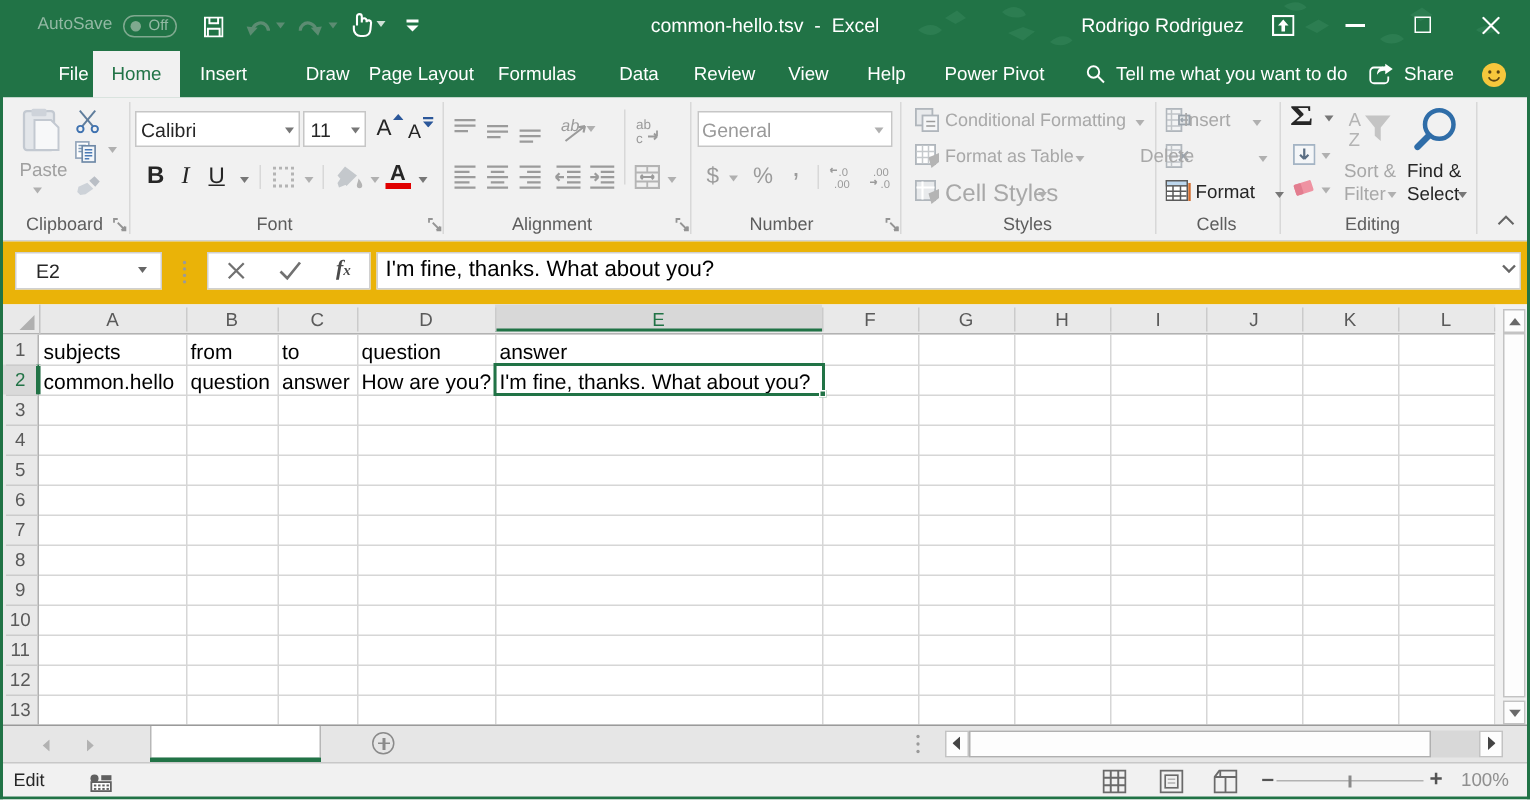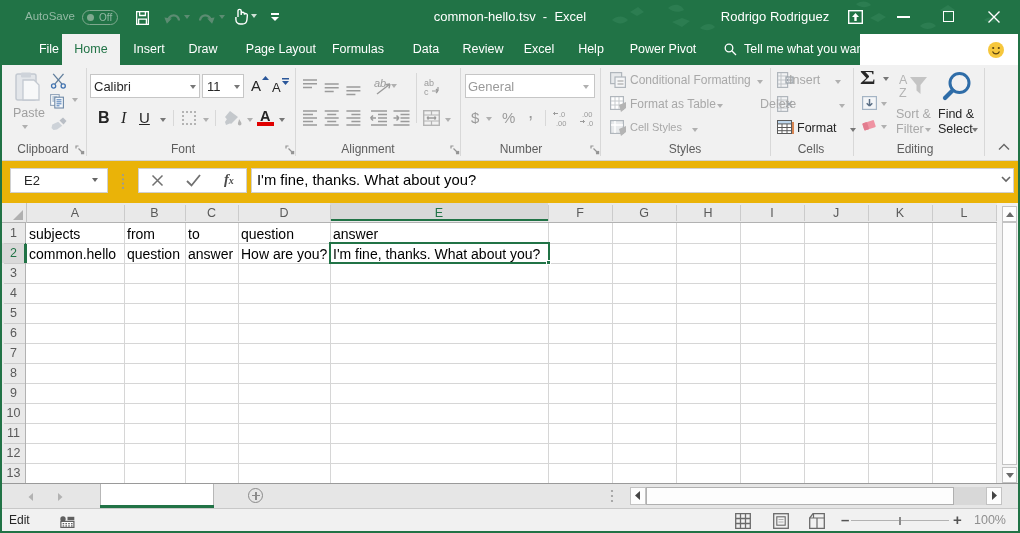--- a/index.html
+++ b/index.html
@@ -1,18 +1,18 @@
 <!DOCTYPE html>
 <html><head><meta charset="utf-8"><style>
 *{margin:0;padding:0;box-sizing:border-box;}
 html,body{width:1020px;height:533px;overflow:hidden;}
 body{font-family:"Liberation Sans",sans-serif;position:relative;background:#fff;}
 .abs{position:absolute;}
 #titlebar{left:0;top:0;width:1020px;height:34px;background:#217346;}
-#tabrow{left:0;top:34px;width:860px;height:31px;background:#217346;}
+#tabrow{left:0;top:34px;width:1020px;height:31px;background:#217346;}
 #ribbon{left:2px;top:65px;width:1016px;height:96px;background:#f1f1f1;border-bottom:1px solid #d2d2d2;}
 #fbar{left:2px;top:161px;width:1016px;height:42px;background:#eab308;}
 #gridarea{left:2px;top:203px;width:1016px;height:280px;background:#f1f1f1;}
 #tabbar{left:2px;top:483px;width:1016px;height:25px;background:#e6e6e6;border-top:1px solid #9a9a9a;}
 #statusbar{left:2px;top:508px;width:1016px;height:23px;background:#f1f1f1;border-top:1px solid #c8c8c8;}
 #bborder{left:0;top:531px;width:1020px;height:2px;background:#217346;}
 #lborder{left:0;top:0;width:2px;height:533px;background:#217346;}
 #rborder{left:1018px;top:0;width:2px;height:533px;background:#217346;}
 .glabel{position:absolute;top:77px;font-size:12px;color:#5d5d5d;text-align:center;}
 .gsep{position:absolute;top:3px;width:1px;height:88px;background:#d8d8d8;}
@@ -72,26 +72,26 @@
 <span class="abs" style="left:943px;top:11px;width:11px;height:11px;border:1.5px solid #fff;"></span>
 <svg class="abs" style="left:988px;top:11px" width="12" height="12" viewBox="0 0 12 12">
       <path stroke="#fff" stroke-width="1.4" d="M0.5 0.5 l11 11 M11.5 0.5 l-11 11"></path>
     </svg>
 </div>
 <div class="abs" id="tabrow">
 <span class="abs" style="left:62px;top:0;width:58px;height:31px;background:#f1f1f1;"></span>
 <span class="tabtx" style="left:29px;width:40px;text-align:center;">File</span>
 <span class="tabtx" style="left:62px;width:58px;text-align:center;color:#217346;">Home</span>
 <span class="tabtx" style="left:119px;width:60px;text-align:center;">Insert</span>
-<span class="tabtx" style="left:173px;width:60px;text-align:center;">Draw</span>
+<span class="tabtx" style="left:173px;width:60px;text-align:right;">Draw</span>
 <span class="tabtx" style="left:236px;width:80px;text-align:right;">Page Layout</span>
 <span class="tabtx" style="left:328px;width:60px;text-align:center;">Formulas</span>
 <span class="tabtx" style="left:396px;width:60px;text-align:center;">Data</span>
 <span class="tabtx" style="left:453px;width:60px;text-align:center;">Review</span>
-<span class="tabtx" style="left:509px;width:60px;text-align:center;">Excel</span>
+<span class="tabtx" style="left:509px;width:60px;text-align:center;">View</span>
 <span class="tabtx" style="left:561px;width:60px;text-align:center;">Help</span>
 <span class="tabtx" style="left:623px;width:80px;text-align:center;">Power Pivot</span>
 <svg class="abs" style="left:724px;top:9px" width="13" height="13" viewBox="0 0 13 13">
       <circle cx="5" cy="5" r="3.8" fill="none" stroke="#fff" stroke-width="1.3"></circle>
       <path stroke="#fff" stroke-width="1.3" d="M8 8 l4 4"></path>
     </svg>
 <span class="tabtx" style="left:744px;">Tell me what you want to do</span>
 <svg class="abs" style="left:912px;top:8px" width="17" height="15" viewBox="0 0 17 15">
       <path fill="none" stroke="#fff" stroke-width="1.2" d="M10 3 H4 a2.5 2.5 0 0 0 -2.5 2.5 V11 a2.5 2.5 0 0 0 2.5 2.5 h7 a2.5 2.5 0 0 0 2.5 -2.5 V9"></path>
       <path fill="#fff" d="M11.5 0.5 l5 3.5 -5 3.5 v-2.3 c-3 0 -4.5 1 -5.5 2.8 c0 -3 1.5 -5.6 5.5 -5.8 z"></path>
@@ -273,21 +273,21 @@
       <rect x="0.6" y="0.6" width="12.8" height="12.8" fill="#fff" stroke="#b0b6bc" stroke-width="1.2"></rect>
       <path stroke="#c6cacd" d="M1 5 h12 M1 9 h12 M5 1 v12 M9 1 v12"></path>
       <path fill="#b4b4b4" d="M9 9 l7 -3 v6 l-5 4 z"></path>
     </svg>
 <span class="rtx" style="left:628px;top:32px;font-size:12px;">Format as Table</span><span class="ddg" style="left:715px;top:39px;"></span>
 <svg class="abs" style="left:608px;top:55px" width="16" height="16" viewBox="0 0 16 16">
       <rect x="0.6" y="0.6" width="12.8" height="12.8" fill="#e8eaec" stroke="#b0b6bc" stroke-width="1.2"></rect>
       <path stroke="#fff" stroke-width="1.4" d="M1 5 h12 M5 1 v12"></path>
       <path fill="#b4b4b4" d="M9 9 l7 -3 v6 l-5 4 z"></path>
     </svg>
-<span class="rtx" style="left:628px;top:56px;font-size:11px;">Cell Styles</span><span class="ddg" style="left:690px;top:63px;"></span>
+<span class="rtx" style="left:628px;top:56px;font-size:16px;">Cell Styles</span><span class="ddg" style="left:690px;top:63px;"></span>
 
 <svg class="abs" style="left:775px;top:7px" width="17" height="16" viewBox="0 0 17 16">
       <rect x="0.6" y="0.6" width="10" height="14.8" fill="#f2f3f4" stroke="#b0b6bc" stroke-width="1.2"></rect>
       <path stroke="#c0c4c8" d="M1 4 h9 M1 8 h9 M1 12 h9 M4 1 v14"></path>
       <rect x="9" y="5" width="7" height="6" fill="#e2e4e6" stroke="#9aa2aa" stroke-width="1.2"></rect>
       <path stroke="#9aa2aa" d="M10 8 h5 m-5 0 l1.5 -1.3 m-1.5 1.3 l1.5 1.3"></path>
     </svg>
 <span class="rtx" style="left:787px;top:8px;">Insert</span><span class="ddg" style="left:833px;top:15px;"></span>
 <svg class="abs" style="left:775px;top:31px" width="17" height="16" viewBox="0 0 17 16">
       <rect x="0.6" y="0.6" width="10" height="14.8" fill="#f2f3f4" stroke="#b0b6bc" stroke-width="1.2"></rect>

